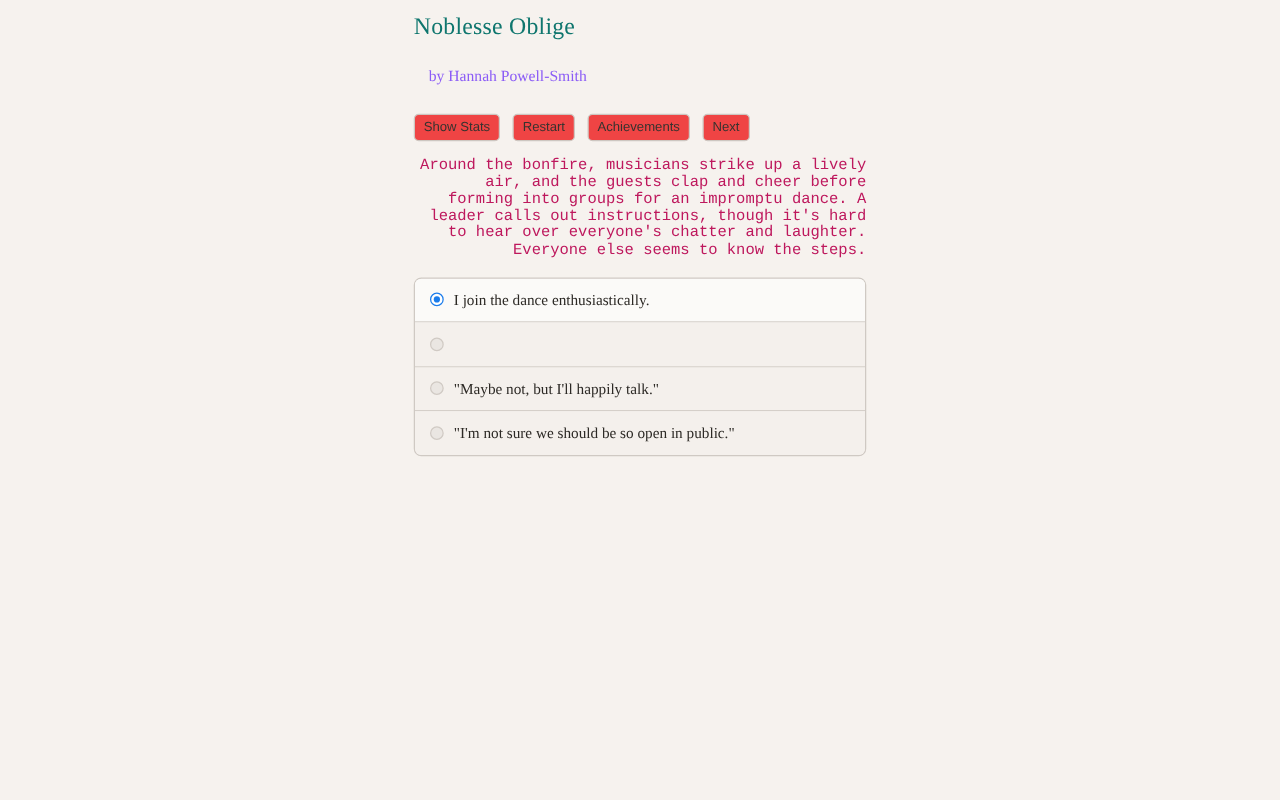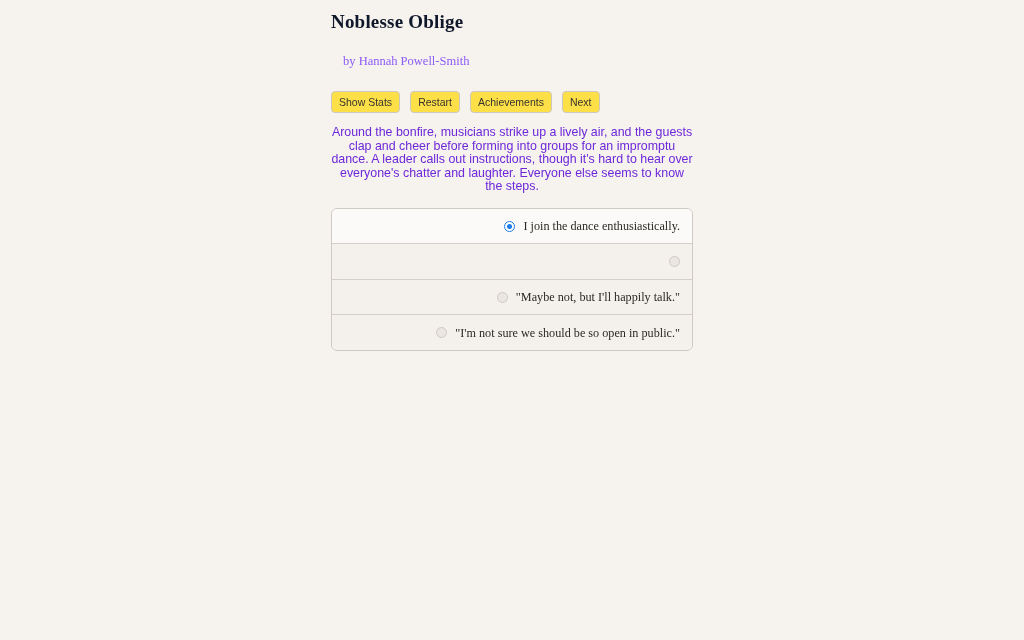--- a/index.html
+++ b/index.html
@@ -16,23 +16,23 @@
   }
   .page {
     position: absolute;
     left: 331px;
     top: 0;
     width: 362px;
   }
   .title {
     font-family: "Liberation Serif", serif;
     font-size: 19px;
-    font-weight: 700;
+    font-weight: 400;
     letter-spacing: 0.2px;
-    color: #0f172a;
+    color: #0f766e;
     margin: 0;
     padding-top: 11px;
     line-height: 22px;
   }
   .byline {
     font-family: "Liberation Serif", serif;
     font-size: 12.5px;
     color: #8b5cf6;
     margin: 12px;
     padding-top: 8px;
@@ -41,55 +41,54 @@
   .toolbar {
     display: flex;
     gap: 10px;
     padding-top: 10px;
   }
   .tool-btn {
     font-family: "Liberation Sans", sans-serif;
     font-size: 10.5px;
     line-height: 12px;
     color: #37332f;
-    background: #fde047;
+    background: #ef4444;
     border: 1px solid #cdc7c1;
     border-radius: 4px;
     padding: 4px 7px 4px 7px;
     cursor: pointer;
     white-space: nowrap;
   }
   .story {
     padding-top: 13px;
   }
   .story p {
-    font-family: Liberation Sans, sans-serif;
+    font-family: Liberation Mono, monospace;
     font-size: 12.4px;
     line-height: 13.6px;
     margin: 0 0 14px 0;
-    color: #6d28d9;
-    text-align: center;
+    color: #be185d;
+    text-align: right;
   }
   .choices {
     margin-top: 2px;
     border: 1px solid #cfc9c3;
     border-radius: 6px;
     overflow: hidden;
     background: #f4f0ec;
   }
   .choice {
     display: flex;
     align-items: center;
     gap: 8px;
     padding: 0 12px;
     height: 34.5px;
     border-bottom: 1px solid #d5cfc9;
     background: #f4f0ec;
     cursor: pointer;
-    justify-content: flex-end;
   }
   .choice:last-child {
     border-bottom: none;
   }
   .choice.selected {
     background: #fbfaf8;
   }
   .radio {
     width: 11px;
     height: 11px;

